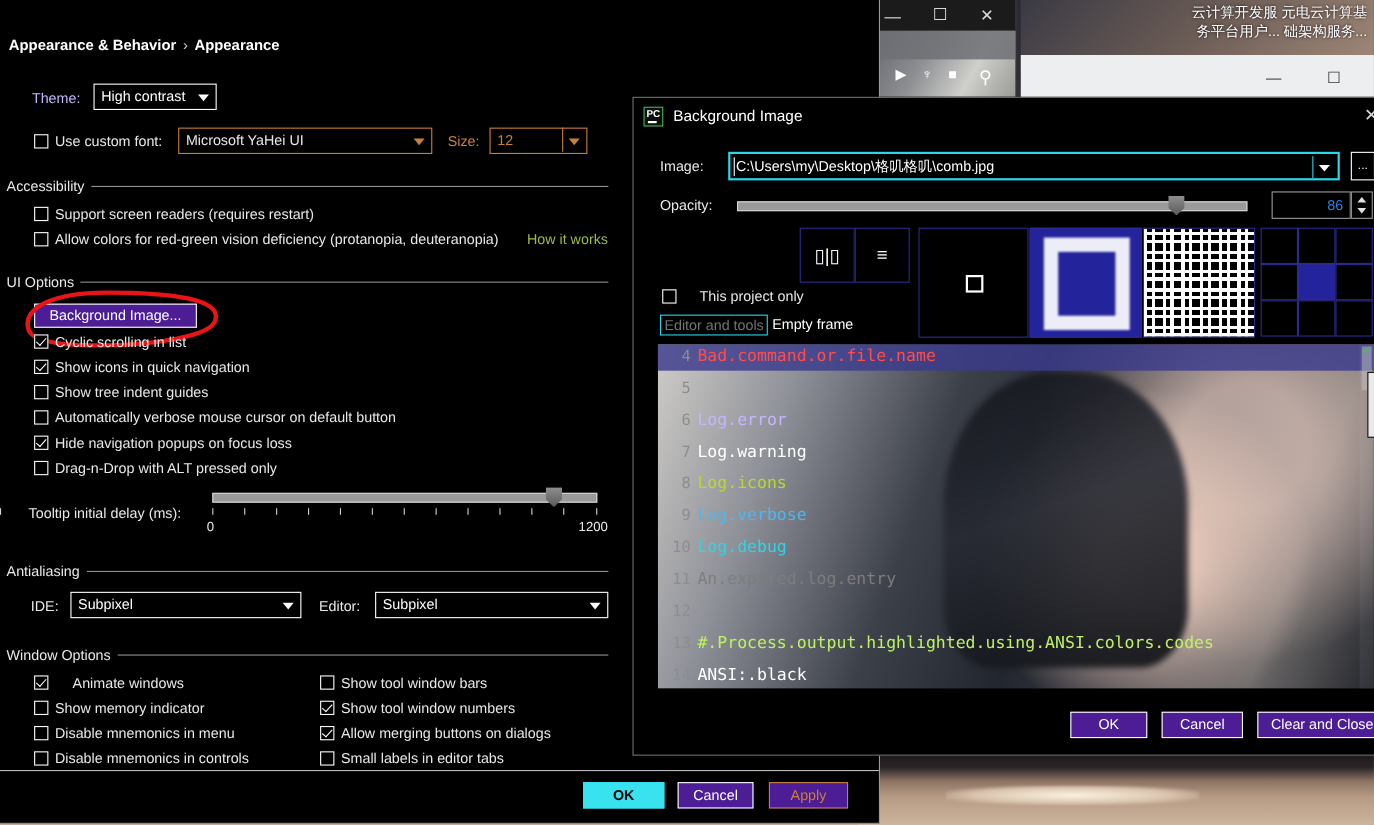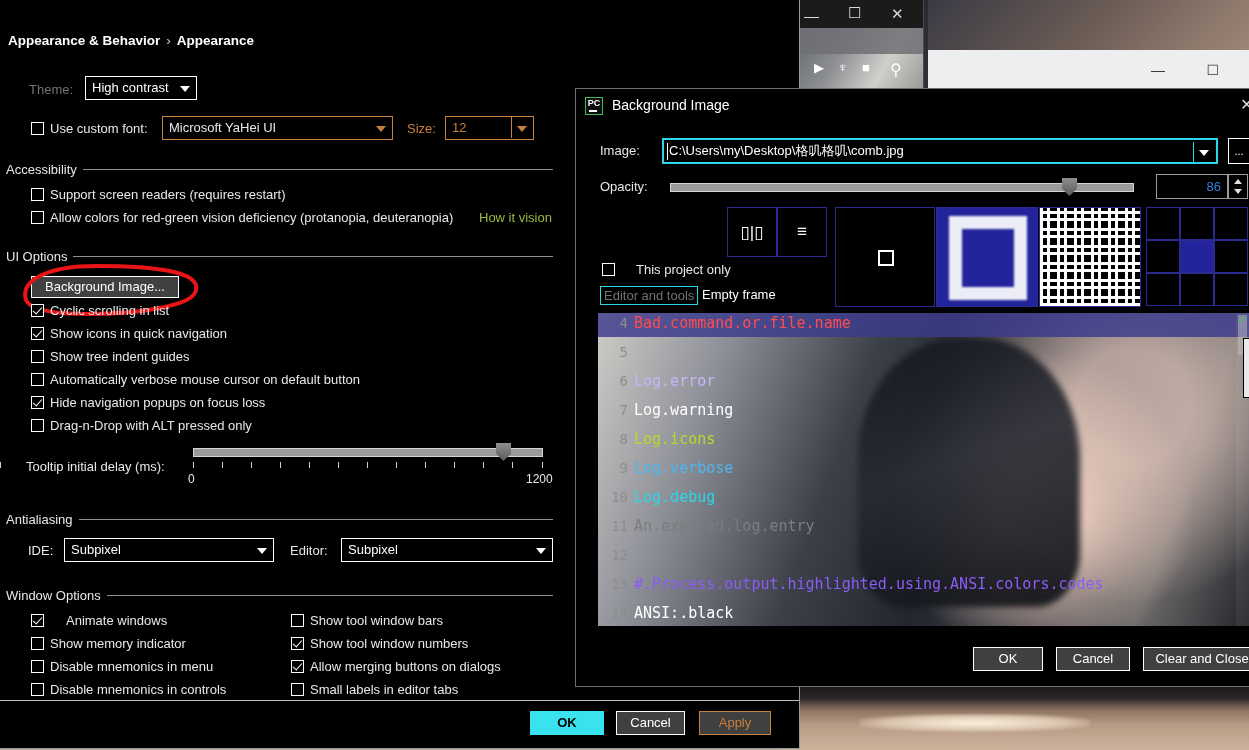--- a/index.html
+++ b/index.html
@@ -38,21 +38,21 @@
   .winglyph{color:#d8d8d8;font-size:15px;}
 
   #close-x-far{left:753px;top:3px;color:#d0d0d0;font-size:17px;}
 
   
   #settings{left:0;top:0;width:799px;height:748px;background:#000;
     border-right:1px solid #9a9a9a;border-bottom:1px solid #9a9a9a;}
   #breadcrumb{left:8px;top:33px;font-size:13.5px;font-weight:bold;color:#fff;}
   #breadcrumb .sep{color:#cfcfcf;font-weight:normal;margin:0 6px;}
 
-  .lbl{color:#737373;}
+  .lbl{color:#c4b5fd;}
   .field-orange{background:#000;border:1px solid #c8803a;color:#e8e8e8;}
   .field-white{background:#000;border:1px solid #ffffff;color:#ffffff;}
 
   .combo{position:absolute;box-sizing:border-box;height:24px;line-height:22px;
     padding:0 22px 0 6px;font-size:13px;cursor:pointer;}
   .combo .arr{position:absolute;right:6px;top:9px;width:0;height:0;
     border-left:5px solid transparent;border-right:5px solid transparent;}
   .combo.wh .arr{border-top:6px solid #ffffff;}
   .combo.or .arr{border-top:6px solid #c8803a;}
 
@@ -60,21 +60,21 @@
   .cb{position:absolute;width:13px;height:13px;box-sizing:border-box;
     border:1px solid #ffffff;background:#000;cursor:pointer;}
   .cb.on:after{content:"";position:absolute;left:3px;top:0px;width:4px;height:8px;
     border:solid #ffffff;border-width:0 1.6px 1.6px 0;transform:rotate(42deg);}
   .cbtext{position:absolute;font-size:13px;color:#e8e8e8;}
 
   .grouptitle{position:absolute;font-size:13px;color:#e8e8e8;background:#000;
     padding-right:6px;z-index:2;}
   .groupline{position:absolute;height:1px;background:#8f8f8f;}
 
-  .btn-outline{position:absolute;box-sizing:border-box;background:#404040;
+  .btn-outline{position:absolute;box-sizing:border-box;background:#4c1d95;
     border:1px solid #ffffff;color:#ffffff;font-size:13px;text-align:center;cursor:pointer;}
 
   
   #annot{left:18px;top:262px;width:190px;height:55px;pointer-events:none;}
 
   
   #tt-track{left:193px;top:448px;width:350px;height:9px;box-sizing:border-box;
     background:#9a9a9a;border:1px solid #d4d4d4;}
   #tt-thumb{left:496px;top:443px;width:15px;height:18px;
     background:linear-gradient(180deg,#8e8e8e 0%,#5a5a5a 100%);
@@ -187,20 +187,22 @@
   .hiw{position:absolute;color:#9aba3e;font-size:13px;}
 </style>
 </head>
 <body>
 
 <div class="abs" id="desktop"></div>
 <div class="abs" id="wall-strip-top"></div>
 <div class="abs" id="wallpaper-lower"></div>
 
 <div class="abs" id="bg-browser">
+  <div class="cn-text">云计算开发服 元电云计算基</div>
+  <div class="cn-text" style="top:20px">务平台用户... 础架构服务...</div>
 </div>
 <div class="abs" id="bg-browser2">
   <span class="wbtn" style="right:84px">—</span>
   <span class="wbtn" style="right:30px">☐</span>
 </div>
 
 <div class="abs" id="media-win">
   <div class="tb">
     <span class="abs winglyph" style="left:18px;top:7px">—</span>
     <span class="abs winglyph" style="left:62px;top:4px">☐</span>
@@ -239,21 +241,21 @@
   <span class="abs" style="left:65px;top:-1px;width:1px;height:22px;background:#c8803a"></span>
   <span class="arr"></span>
 </div>
 
 <span class="grouptitle" style="left:6px;top:162px">Accessibility</span>
 <div class="groupline" style="left:82px;top:169px;width:471px"></div>
 <div class="cb" style="left:31px;top:188px"></div>
 <span class="cbtext" style="left:50px;top:187px">Support screen readers (requires restart)</span>
 <div class="cb" style="left:31px;top:211px"></div>
 <span class="cbtext" style="left:50px;top:210px">Allow colors for red-green vision deficiency (protanopia, deuteranopia)</span>
-<span class="hiw" style="left:479px;top:210px">How it vision</span>
+<span class="hiw" style="left:479px;top:210px">How it works</span>
 
 <span class="grouptitle" style="left:6px;top:249px">UI Options</span>
 <div class="groupline" style="left:66px;top:256px;width:487px"></div>
 
 <div class="btn-outline" style="left:31px;top:276px;width:148px;height:22px;line-height:20px">Background Image...</div>
 
 <svg class="abs" id="annot" viewBox="0 0 190 55">
   <path d="M8 38 C2 18, 30 4, 78 4 C140 4, 182 10, 178 28 C176 44, 120 52, 70 52 C34 52, 12 48, 8 38 Z" fill="none" stroke="#e81416" stroke-width="4" stroke-linecap="round"></path>
 </svg>
 
@@ -393,21 +395,21 @@
   <div id="code-lines">
       <div class="codeline" style="top: -4px;"><span class="lineno">4</span><span style="color: rgb(255, 77, 77); font-weight: normal;">Bad.command.or.file.name</span></div>
       <div class="codeline" style="top: 25px;"><span class="lineno">5</span><span style="color: rgb(207, 207, 207);"></span></div>
       <div class="codeline" style="top: 54px;"><span class="lineno">6</span><span style="color: #c4b5fd;">Log.error</span></div>
       <div class="codeline" style="top: 83px;"><span class="lineno">7</span><span style="color: rgb(255, 255, 255);">Log.warning</span></div>
       <div class="codeline" style="top: 112px;"><span class="lineno">8</span><span style="color: rgb(185, 217, 42);">Log.icons</span></div>
       <div class="codeline" style="top: 141px;"><span class="lineno">9</span><span style="color: rgb(74, 184, 240);">Log.verbose</span></div>
       <div class="codeline" style="top: 170px;"><span class="lineno">10</span><span style="color: rgb(42, 215, 232);">Log.debug</span></div>
       <div class="codeline" style="top: 199px;"><span class="lineno">11</span><span style="color: rgb(125, 125, 125);">An.expired.log.entry</span></div>
       <div class="codeline" style="top: 228px;"><span class="lineno">12</span><span style="color: rgb(207, 207, 207);"></span></div>
-      <div class="codeline" style="top: 257px;"><span class="lineno">13</span><span style="color: #8b5cf6;">#.Process.output.highlighted.using.ANSI.colors.codes</span></div>
+      <div class="codeline" style="top: 257px;"><span class="lineno">13</span><span style="color: #bef264;">#.Process.output.highlighted.using.ANSI.colors.codes</span></div>
       <div class="codeline" style="top: 286px;"><span class="lineno">14</span><span style="color: rgb(255, 255, 255);">ANSI:.black</span></div>
     </div>
 </div>
 <div class="abs" id="scroll-v">
     <span id="scroll-thumb"></span>
   </div>
 <span class="abs" id="green-mark">✓</span>
 <div class="abs" id="tooltip-box"></div>
 
 <div class="btn-outline" id="btn-ok-bg" style="line-height:22px">OK</div>

